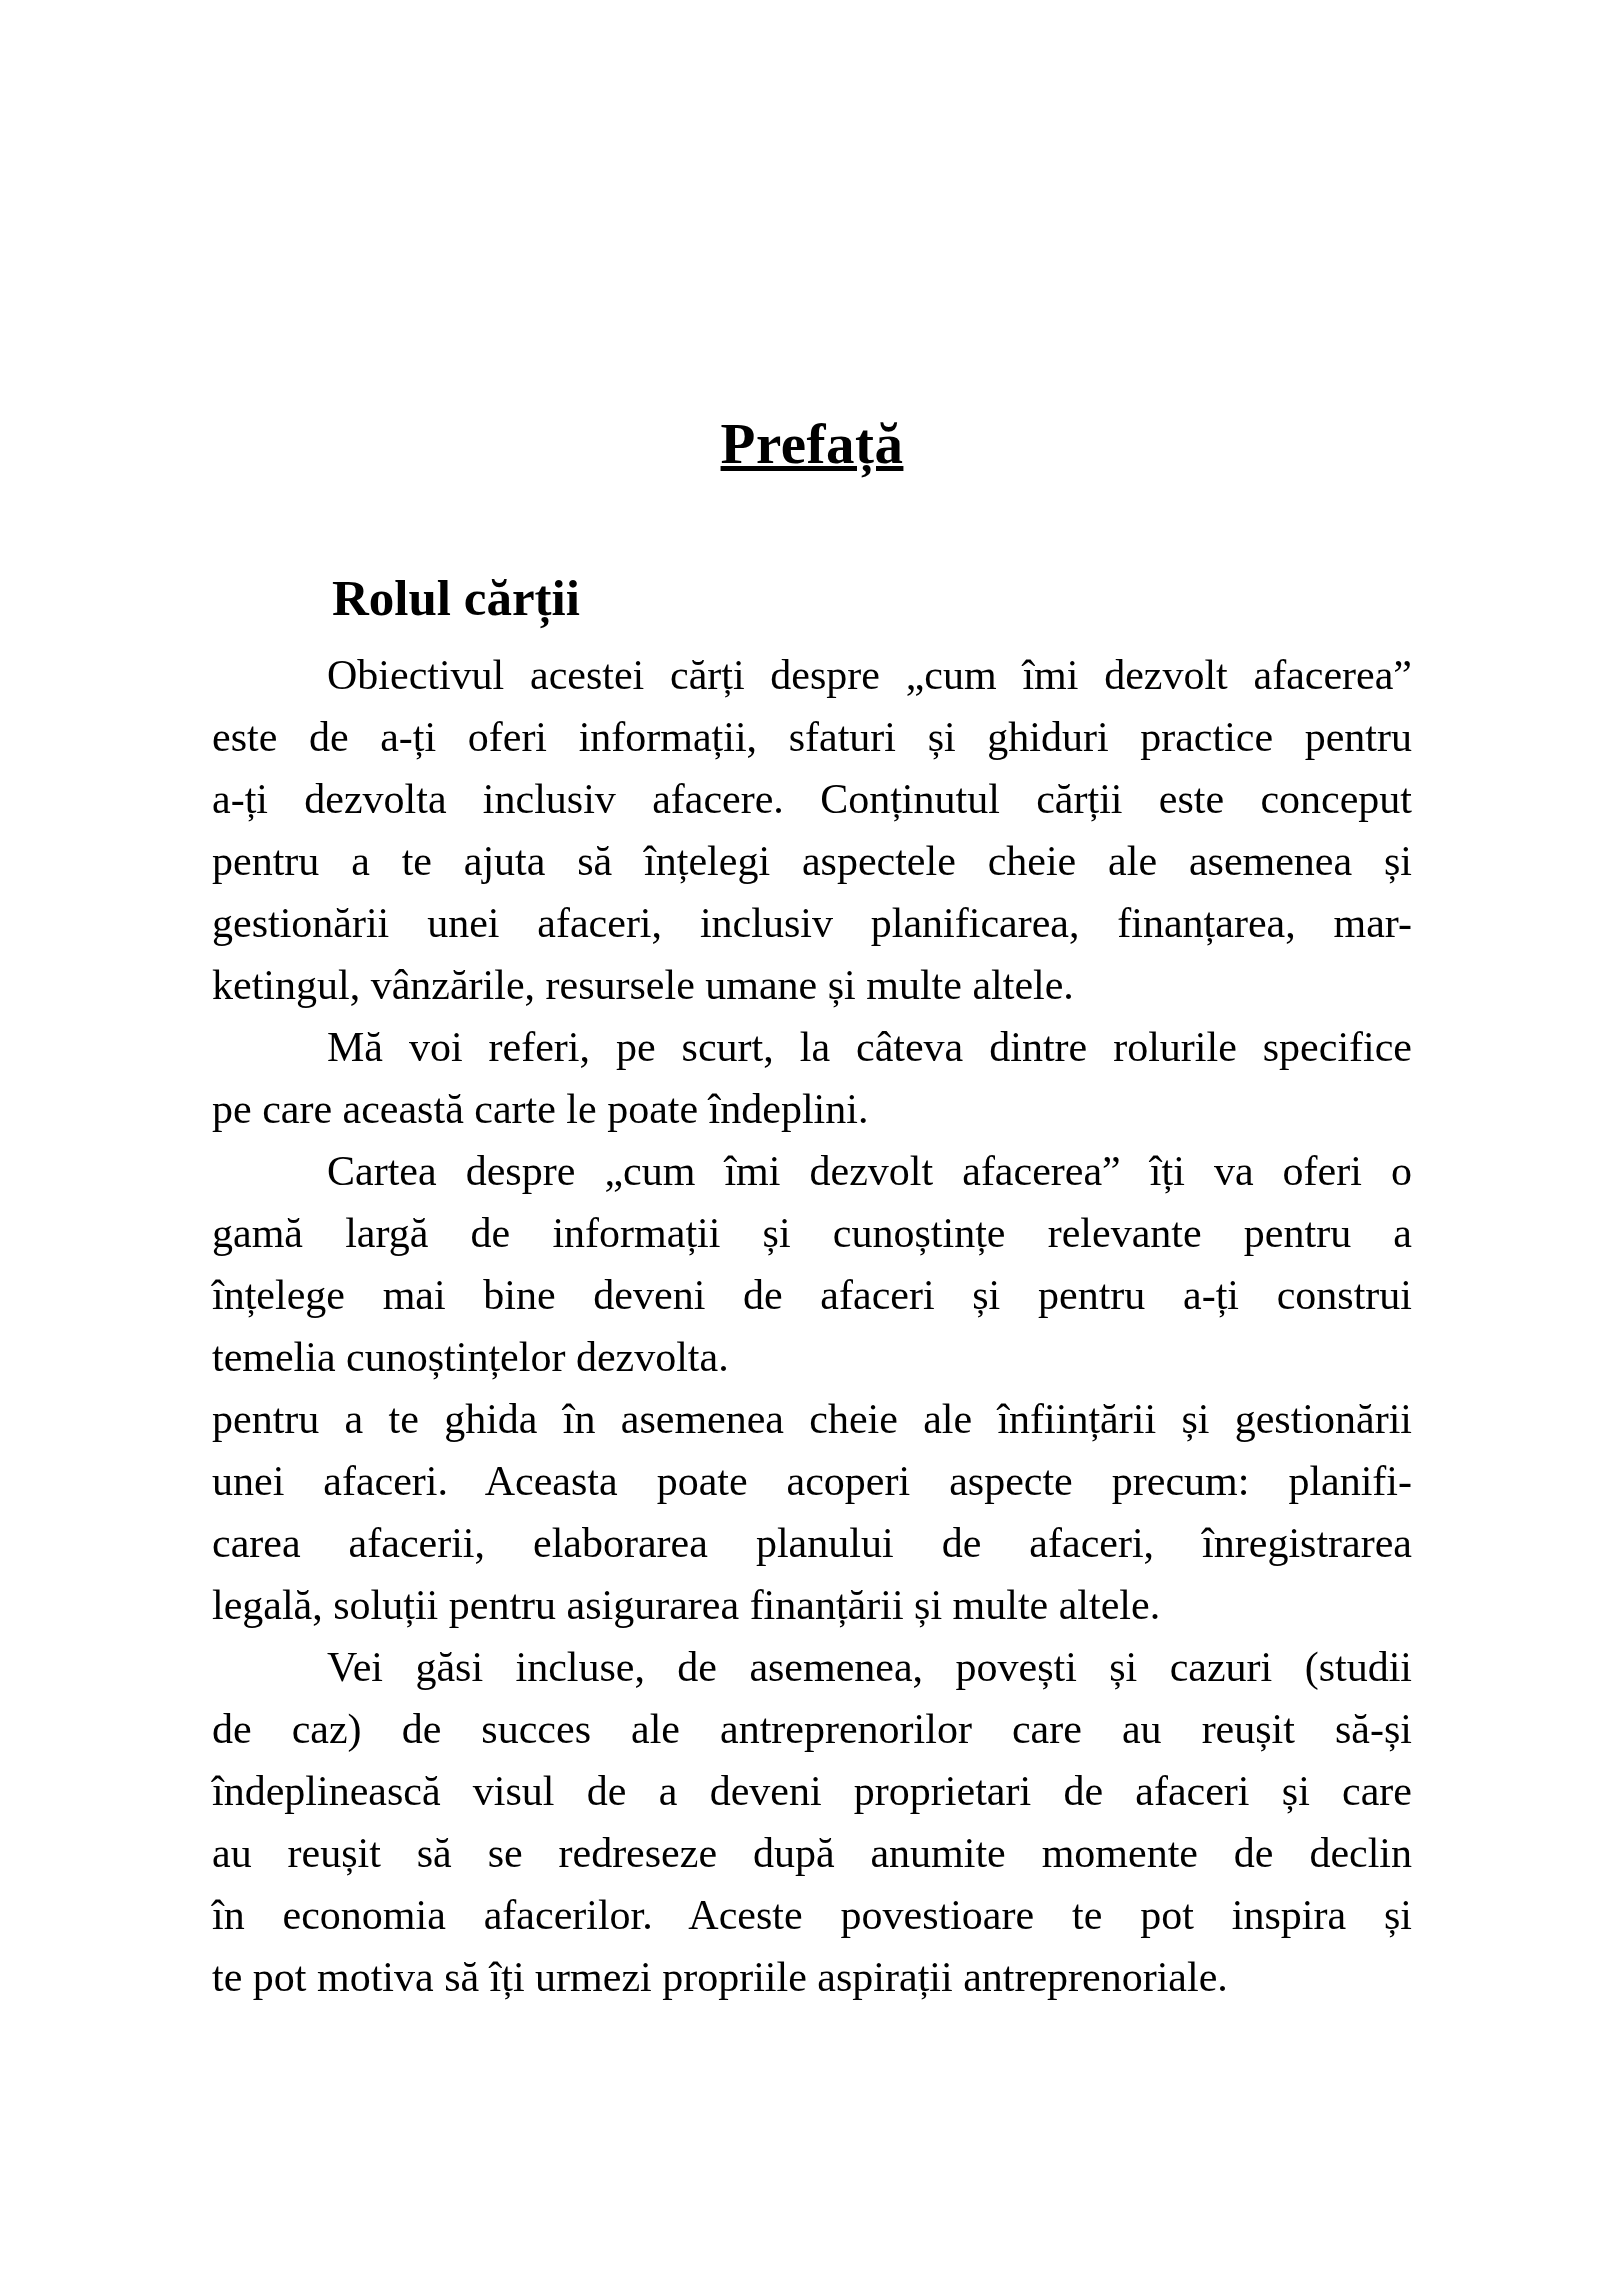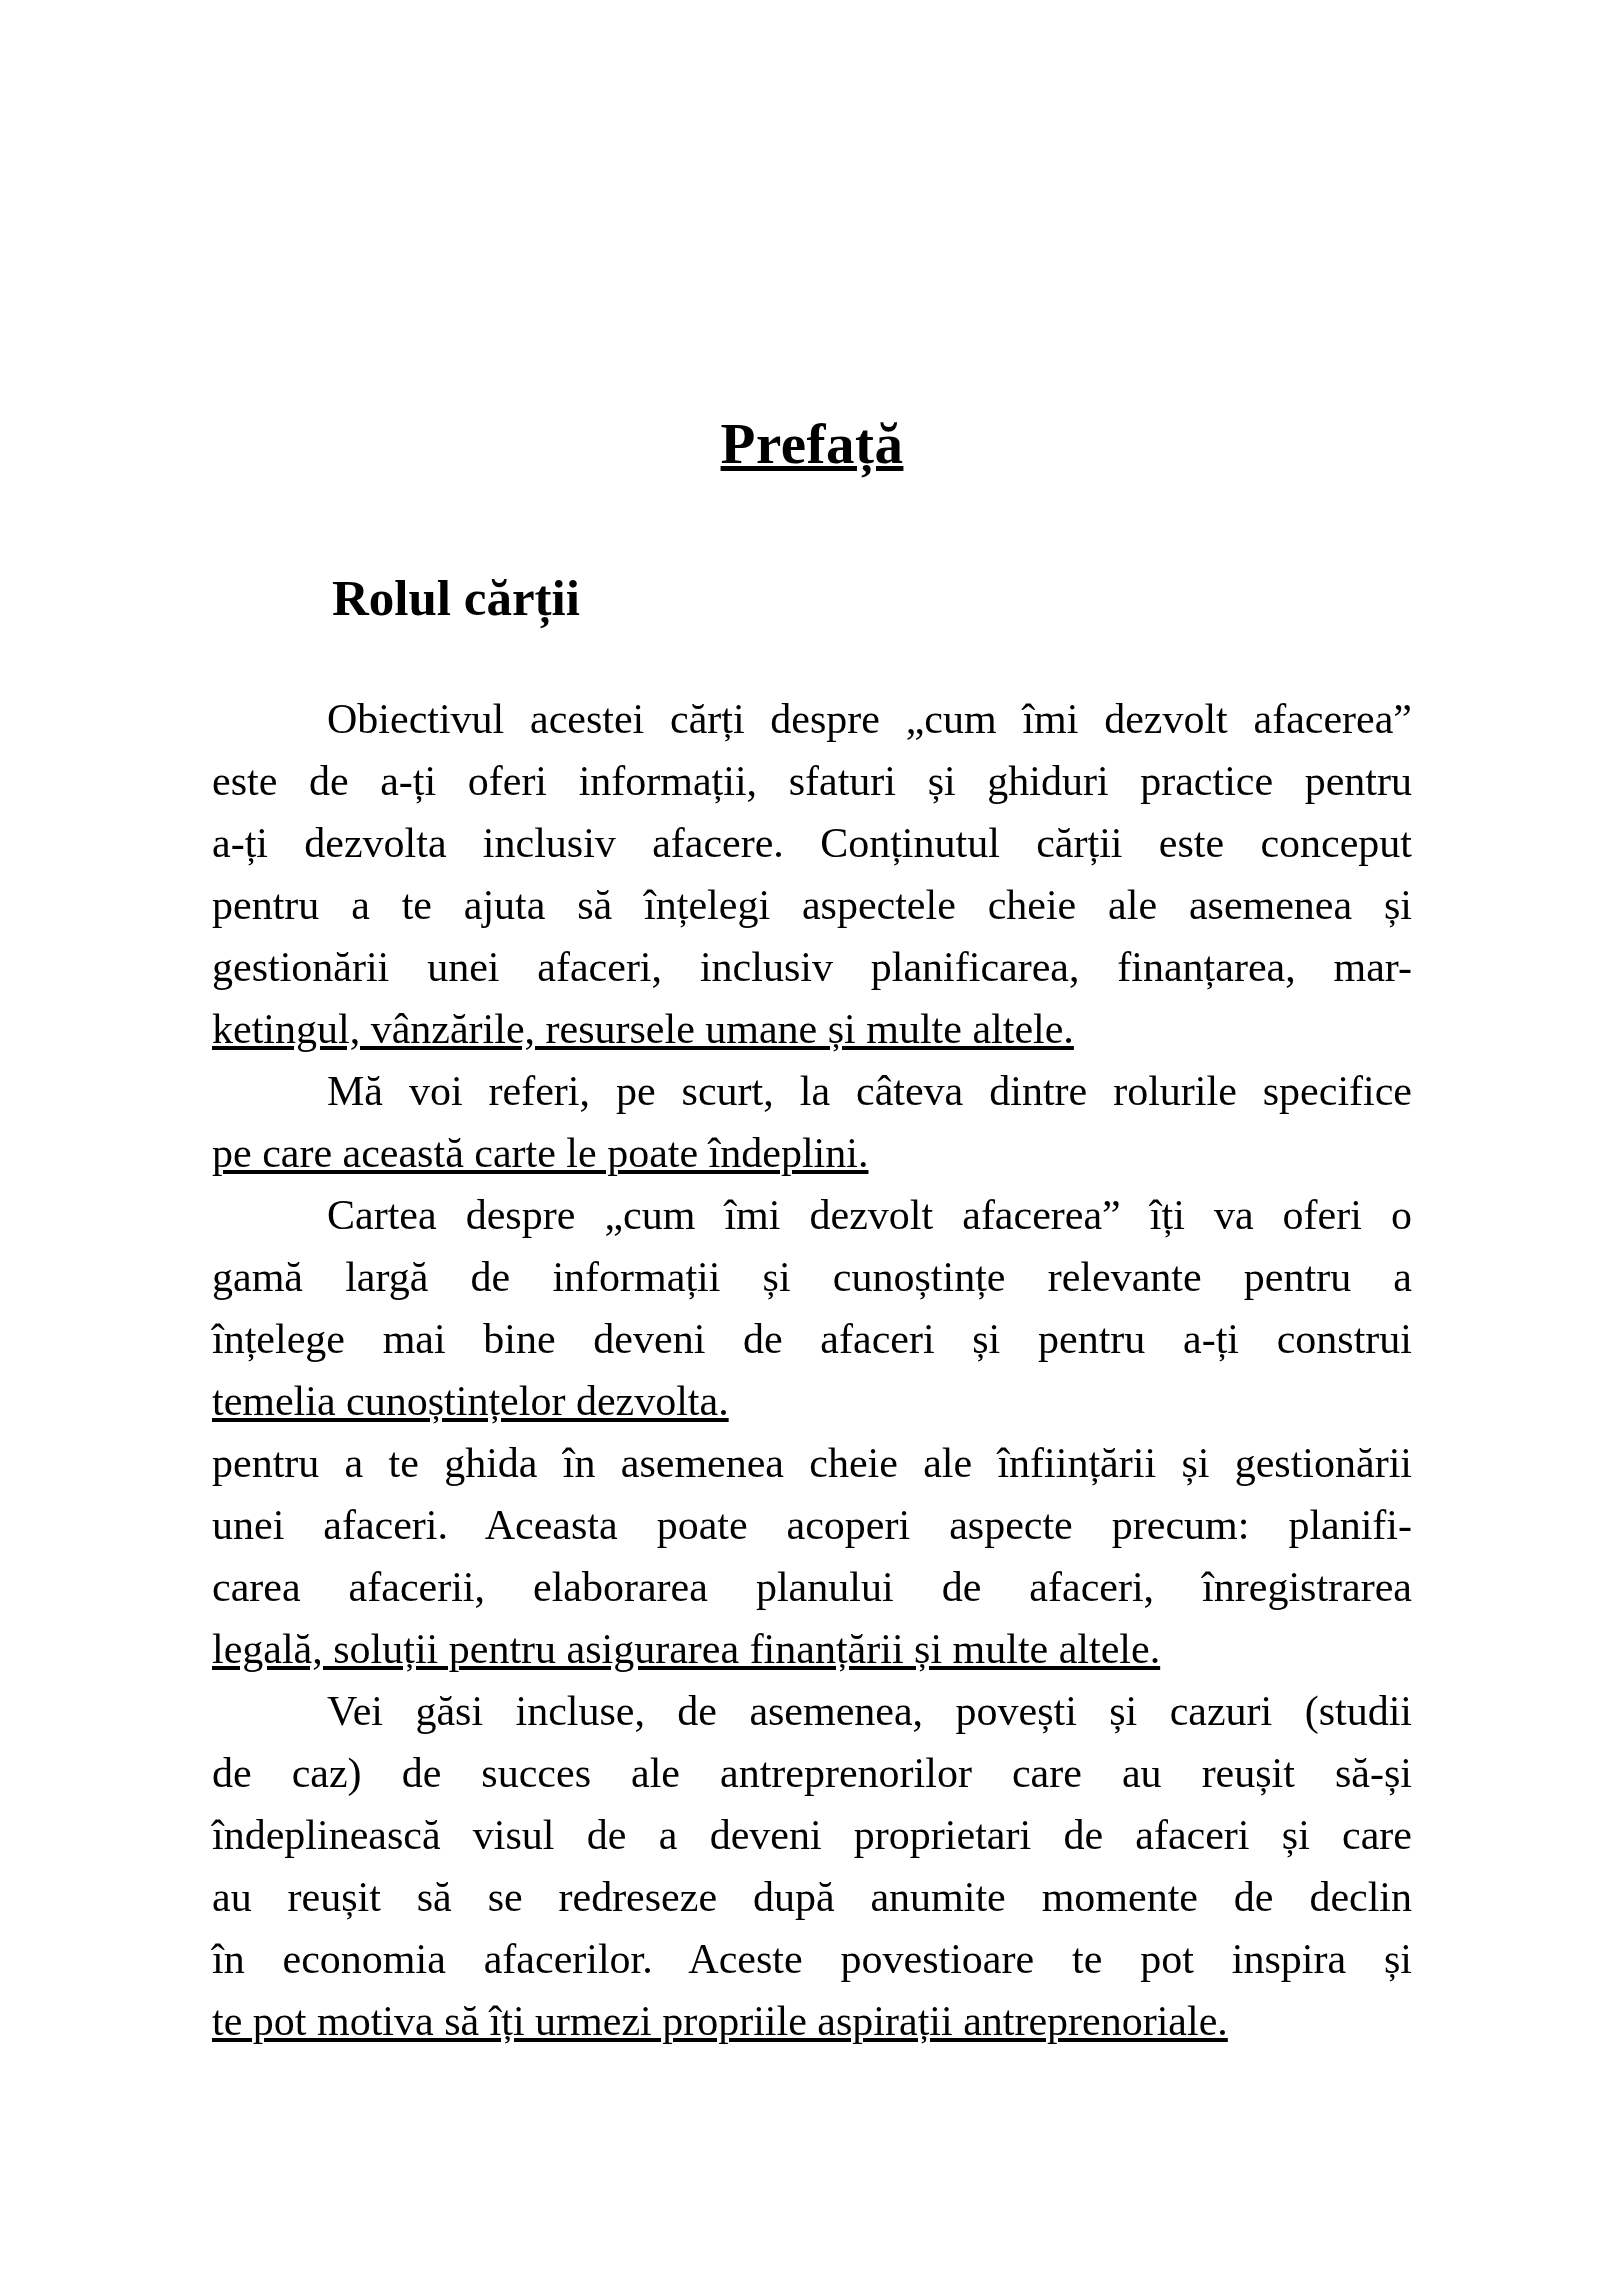--- a/index.html
+++ b/index.html
@@ -37,39 +37,38 @@
     position: absolute;
     top: 569px;
     left: 328px;
     margin: 4px;
     font-size: 51px;
     line-height: 51px;
     font-weight: bold;
   }
   .body-text {
     position: absolute;
-    top: 688px;
+    top: 644px;
     left: 212px;
     width: 1200px;
     font-size: 42px;
   }
   .line {
     height: 62px;
     line-height: 62px;
     white-space: nowrap;
     overflow: visible;
     text-align: justify;
     text-align-last: justify;
   }
   .line.first {
     text-indent: 115px;
   }
   .line.last {
     text-align-last: left;
-    text-decoration: underline;
   }
 </style>
 </head>
 <body>
 
 <div class="page">
   <h1 class="page-title">Prefață</h1>
   <h2 class="section-heading">Rolul cărții</h2>
   <div class="body-text">
       <div class="line first">Obiectivul acestei cărți despre „cum îmi dezvolt afacerea”</div>

